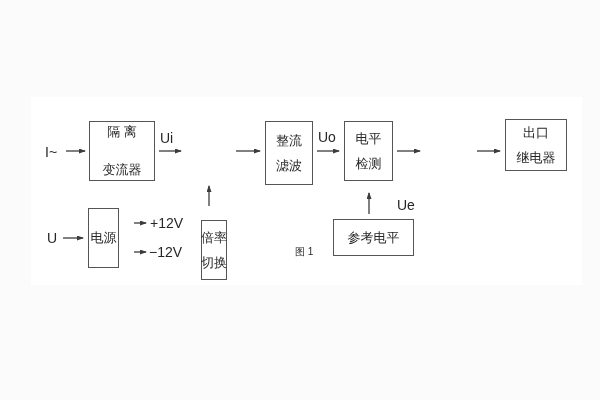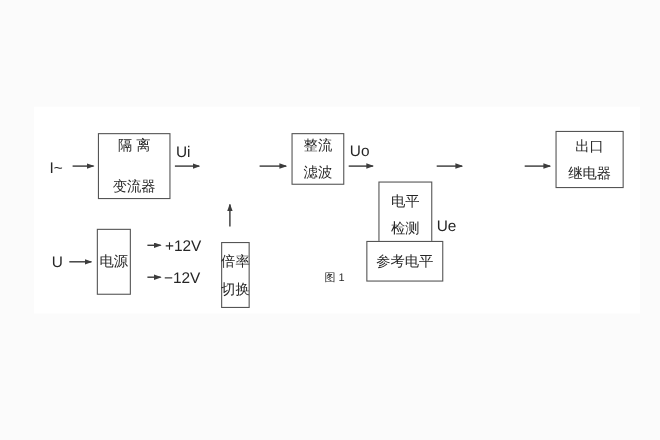--- a/index.html
+++ b/index.html
@@ -83,41 +83,41 @@
     <line x1="134" y1="223" x2="146" y2="223" marker-end="url(#arrow)"></line>
     <line x1="134" y1="252" x2="146" y2="252" marker-end="url(#arrow)"></line>
     <line x1="209" y1="206" x2="209" y2="186" marker-end="url(#arrow)"></line>
     <line x1="369" y1="214" x2="369" y2="193" marker-end="url(#arrow)"></line>
   </svg>
 
   <div class="box" style="left:89px; top:121px; width:66px; height:60px;gap:24px;">
     <span>隔 离</span>
     <span>变流器</span>
   </div>
-  <div class="box" style="left:265px; top:121px; width:48px; height:47px;">
+  <div class="box" style="left:265px; top:121px; width:48px; height:64px;">
     <span>整流</span>
     <span>滤波</span>
   </div>
-  <div class="box" style="left:344px; top:121px; width:49px; height:60px;margin-top:44px;">
+  <div class="box" style="left:344px; top:121px; width:49px; height:60px;">
     <span>电平</span>
     <span>检测</span>
   </div>
   <div class="box" style="left:505px; top:119px; width:62px; height:52px;">
     <span>出口</span>
     <span>继电器</span>
   </div>
 
   <div class="box" style="left:88px; top:208px; width:31px; height:60px;">
     <span>电源</span>
   </div>
   <div class="box" style="left:185px; top:220px; width:26px; height:60px;margin-left:16px;">
     <span>倍率</span>
     <span>切换</span>
   </div>
-  <div class="box" style="left:333px; top:219px; width:70px; height:37px;">
+  <div class="box" style="left:333px; top:219px; width:81px; height:37px;">
     <span>参考电平</span>
   </div>
 
   <span class="lbl" style="left:45px;  top:145px;">I~</span>
   <span class="lbl" style="left:47px;  top:231px;">U</span>
   <span class="lbl" style="left:160px; top:131px;">Ui</span>
   <span class="lbl" style="left:318px; top:130px;">Uo</span>
   <span class="lbl" style="left:378px; top:198px;margin-left:19px;">Ue</span>
   <span class="lbl" style="left:150px; top:216px;">+12V</span>
   <span class="lbl" style="left:149px; top:245px;">−12V</span>

